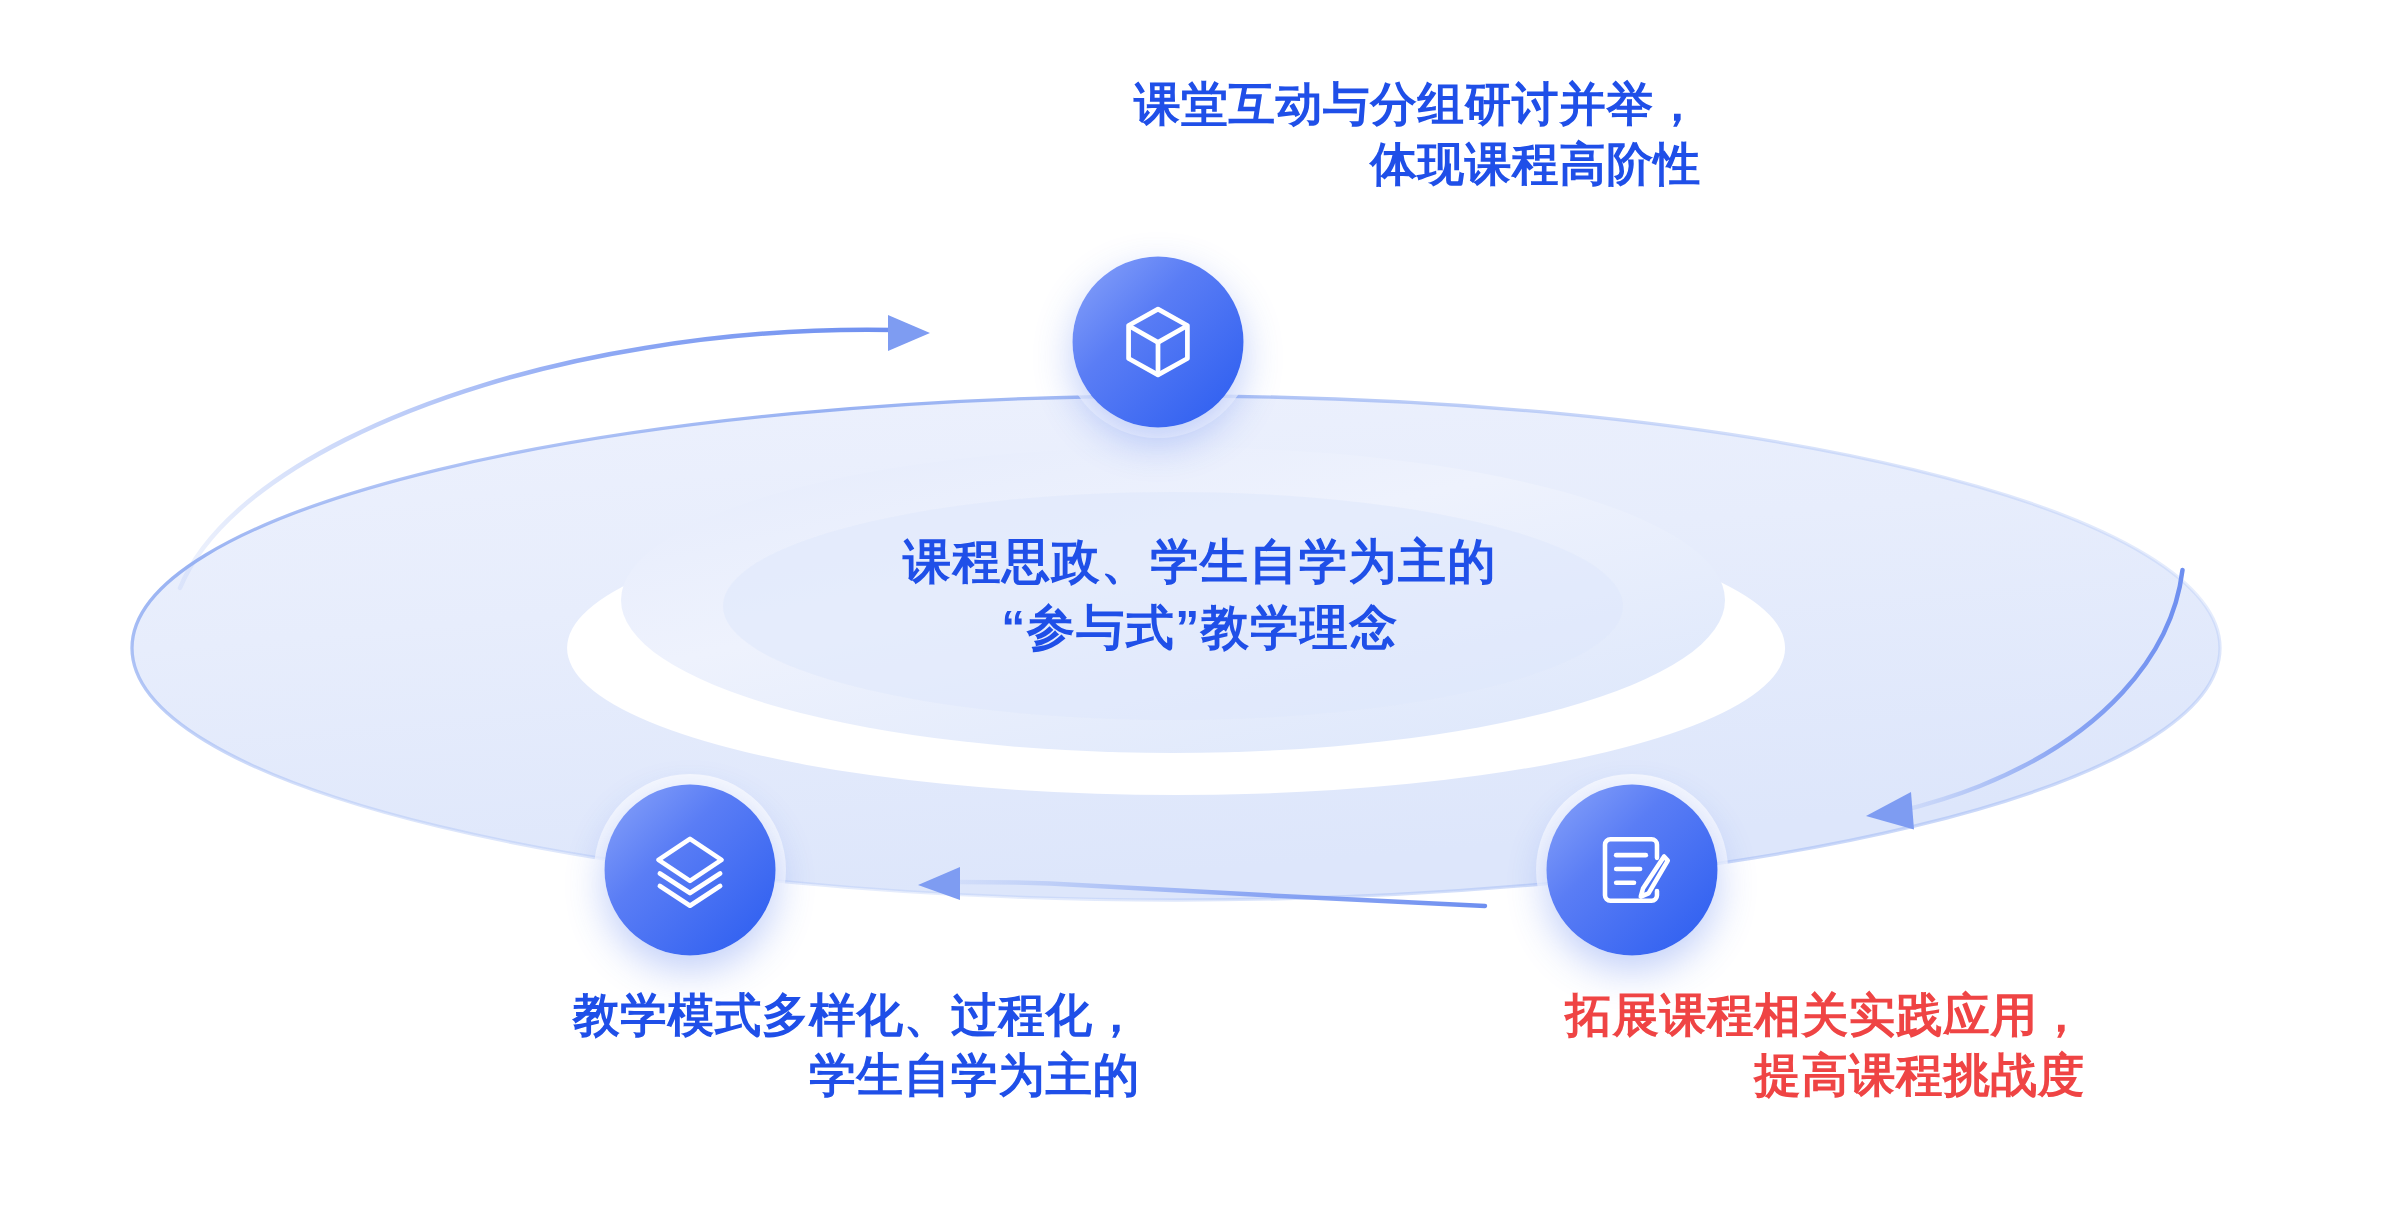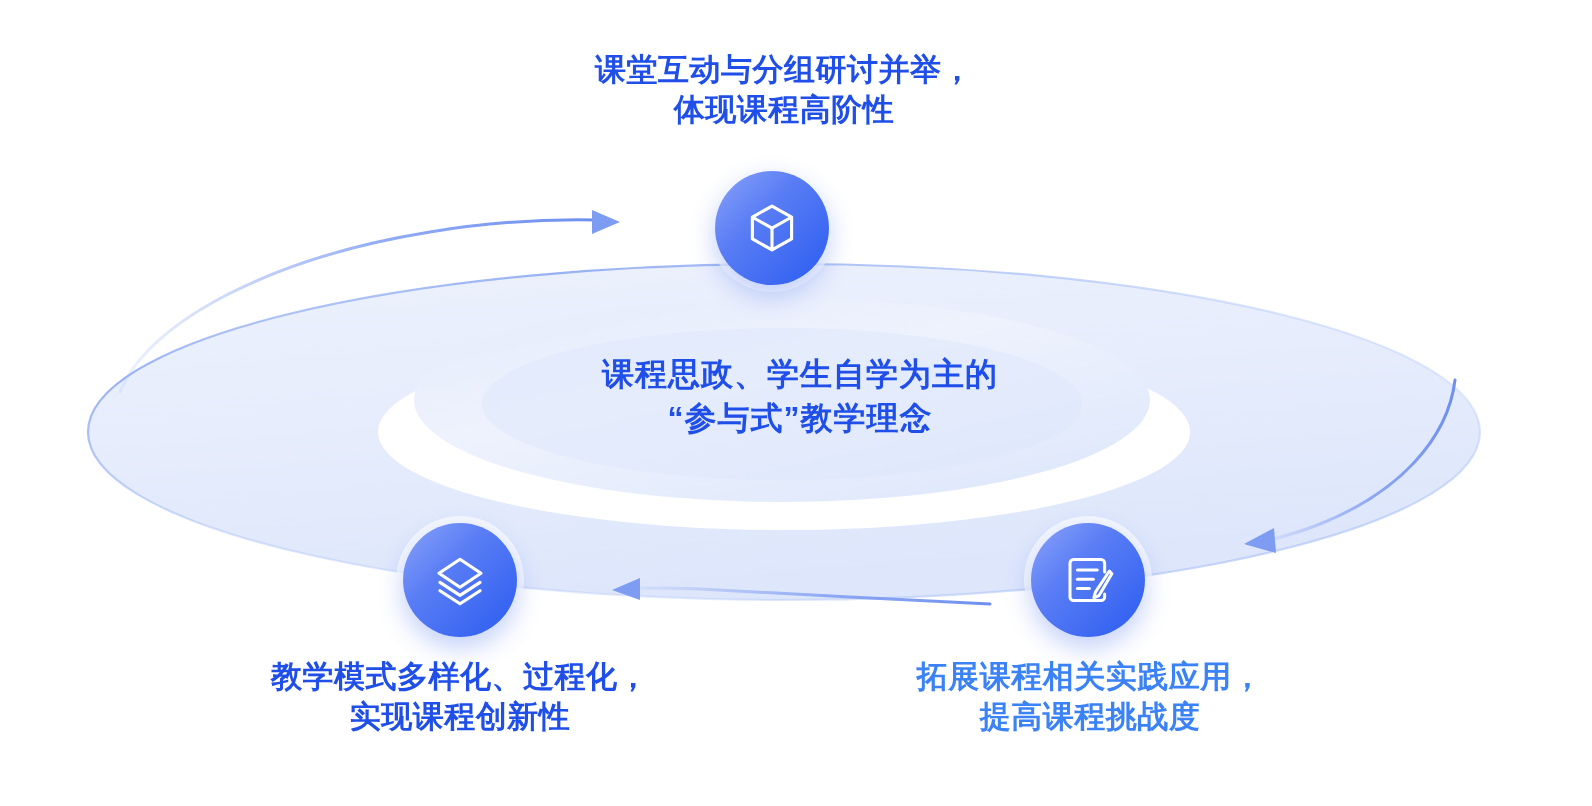--- a/index.html
+++ b/index.html
@@ -33,21 +33,21 @@
     border-radius: 50%;
     display: flex;
     align-items: center;
     justify-content: center;
     box-shadow: 0 10px 26px rgba(50, 95, 235, 0.30),
                 0 0 0 7px rgba(255, 255, 255, 0.72);
   }
   .node svg { display: block; }
   .label {
     position: absolute;
-    text-align: center;
+    text-align: right;
     font-weight: 700;
     line-height: 1.30;
     letter-spacing: 0.5px;
     white-space: pre-line;
     font-size: 31px;
   }
   .label-top  { left: 434px; top: 50px;  width: 700px; }
   .label-bl   { left: 160px; top: 657px; width: 600px; }
   .label-br   { left: 790px; top: 657px; width: 600px; }
   .center-label {
@@ -166,18 +166,18 @@
     </span>
   </div>
 
   <div class="label label-top" style="color:#1f4fe8;">课堂互动与分组研讨并举，
 体现课程高阶性</div>
 
   <div class="center-label" style="color:#1f4fe8;">课程思政、学生自学为主的
 “参与式”教学理念</div>
 
   <div class="label label-bl" style="color:#1f4fe8;">教学模式多样化、过程化，
-实现课程创新性</div>
+学生自学为主的</div>
 
-  <div class="label label-br" style="color:#3b82f6;">拓展课程相关实践应用，
+  <div class="label label-br" style="color:#ef4444;">拓展课程相关实践应用，
 提高课程挑战度</div>
 
 </div>
 
 </body></html>

